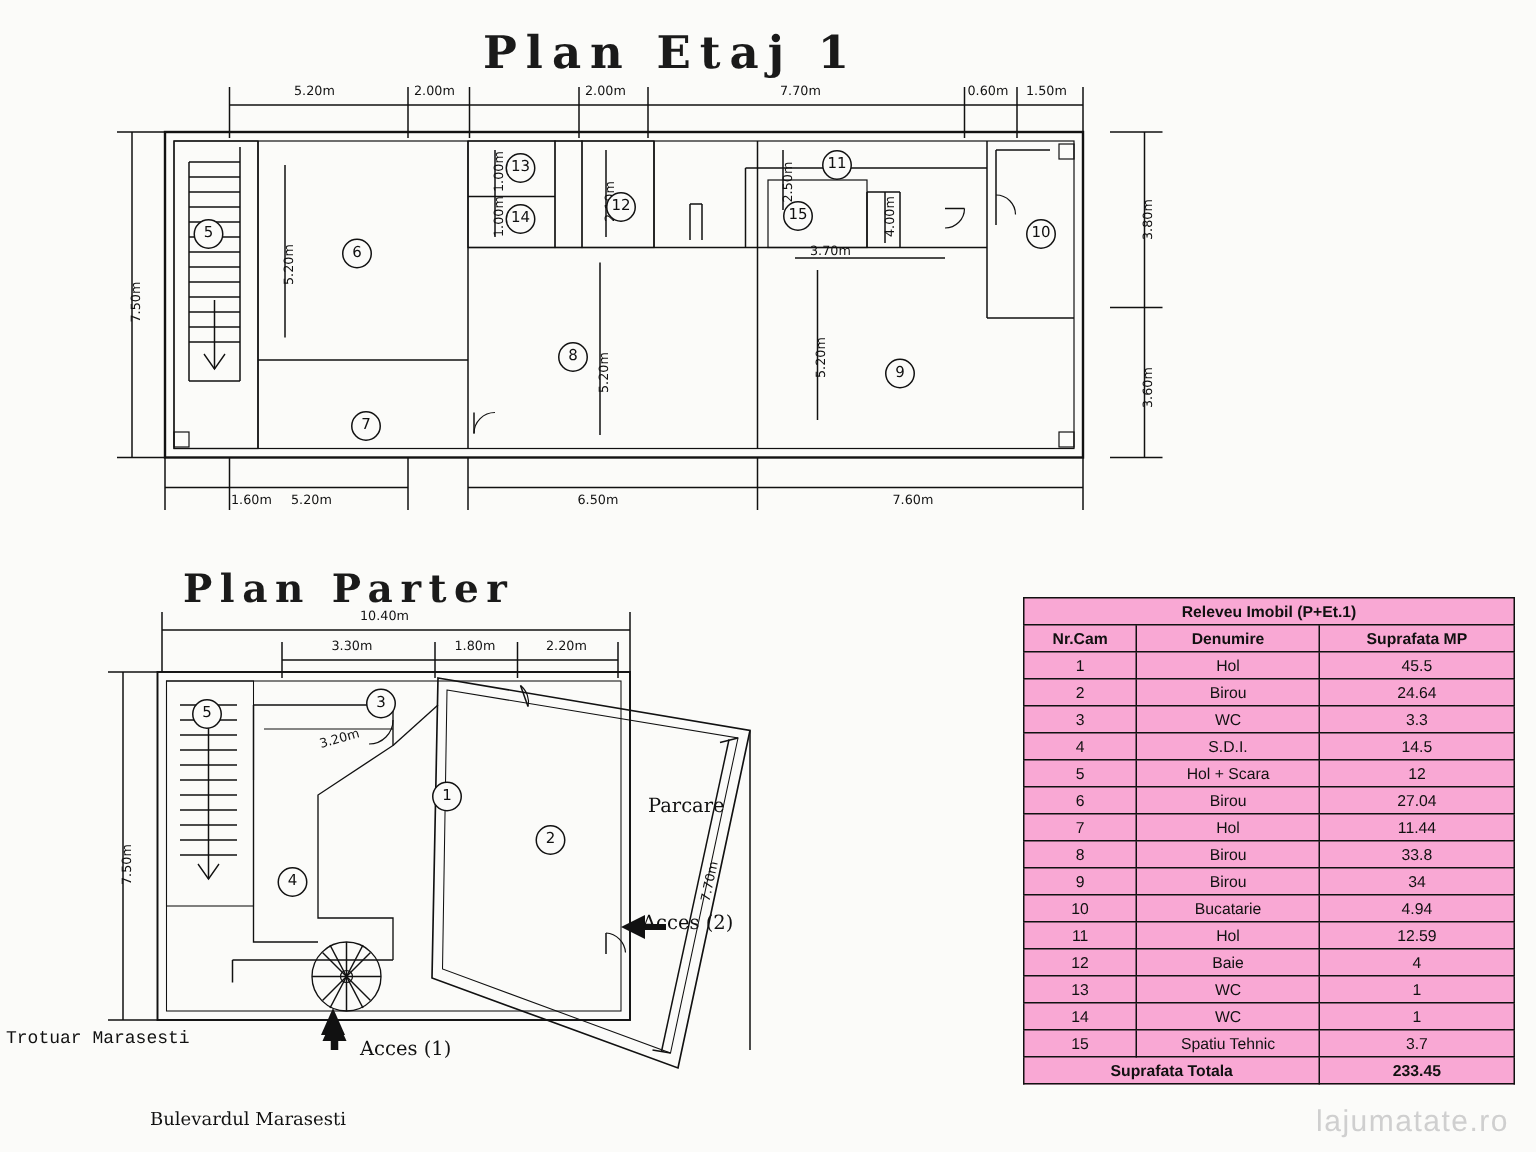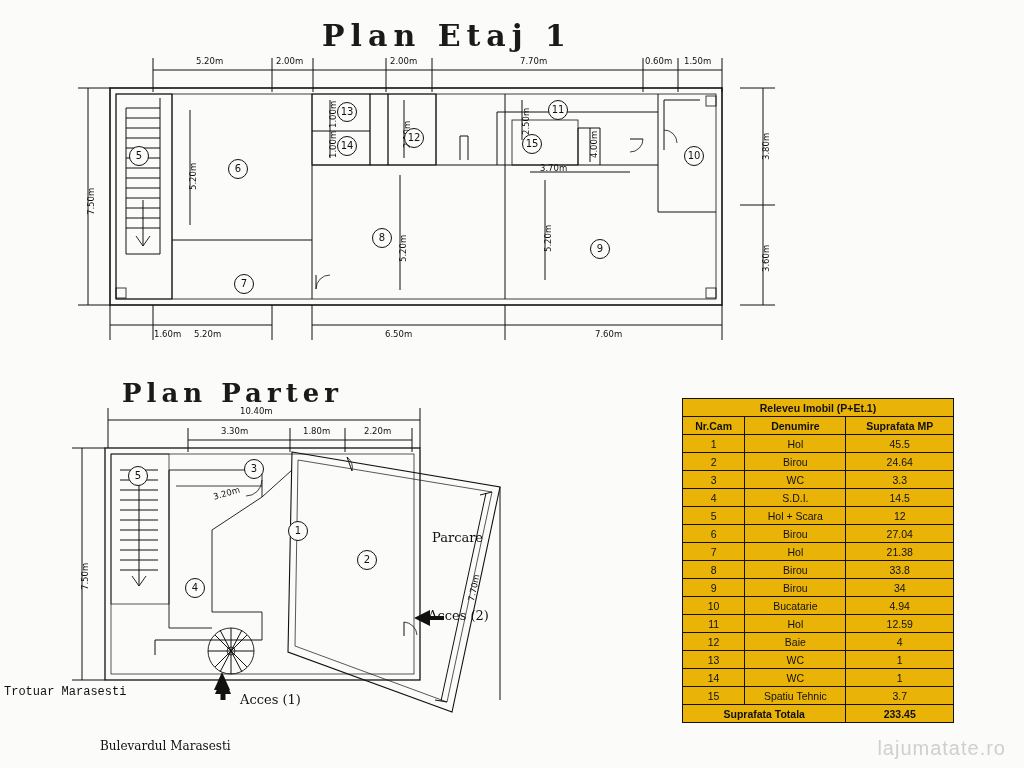--- a/index.html
+++ b/index.html
@@ -11,21 +11,21 @@
   .wm{position:absolute;left:150px;top:330px;width:600px;height:120px;pointer-events:none;}
   .wm-text{position:absolute;left:90px;top:18px;font-family:"Liberation Serif",serif;font-size:74px;letter-spacing:10px;color:#f2d7ad;font-weight:bold;}
   .wm-tri{position:absolute;left:0px;top:10px;width:0;height:0;border-left:44px solid transparent;border-right:44px solid transparent;border-bottom:78px solid #f2d7ad;}
   .wm-tri2{position:absolute;left:22px;top:48px;width:0;height:0;border-left:22px solid transparent;border-right:22px solid transparent;border-bottom:40px solid #fbfbf9;}
   .wm2{position:absolute;right:18px;bottom:8px;font-family:"Liberation Sans",sans-serif;font-size:20px;color:#cfcfcf;letter-spacing:1px;}
   svg{position:absolute;left:0;top:0;}
   .dim{position:absolute;font-family:"DejaVu Sans",sans-serif;font-size:8.5px;color:#111;white-space:nowrap;}
   .dimv{position:absolute;font-family:"DejaVu Sans",sans-serif;font-size:8.5px;color:#111;white-space:nowrap;transform-origin:0 0;transform:rotate(-90deg);}
   .rnum{position:absolute;width:18px;height:18px;border:1px solid #111;border-radius:50%;font-size:10px;line-height:18px;text-align:center;color:#111;background:#fbfbf9;font-family:"DejaVu Sans",sans-serif;}
   .txt{position:absolute;font-family:"DejaVu Sans",sans-serif;font-size:11px;color:#111;white-space:nowrap;}
-  table.reg{position:absolute;left:682px;top:398px;width:272px;border-collapse:collapse;background:#eab308;}
+  table.reg{position:absolute;left:682px;top:398px;width:328px;border-collapse:collapse;background:#f9a8d4;}
   table.reg td,table.reg th{border:1px solid #111;font-family:"Liberation Sans",sans-serif;font-size:10.5px;color:#111;text-align:center;padding:1px 2px;height:15px;}
   table.reg th{font-weight:bold;}
   .ttl-row td{font-weight:bold;}
 </style>
 </head>
 <body>
 
 <div class="page">
 
   <div class="wm2">lajumatate.ro</div>
@@ -312,21 +312,21 @@
           <td>12</td>
         </tr>
       <tr>
           <td>6</td>
           <td>Birou</td>
           <td>27.04</td>
         </tr>
       <tr>
           <td>7</td>
           <td>Hol</td>
-          <td>21.38</td>
+          <td>11.44</td>
         </tr>
       <tr>
           <td>8</td>
           <td>Birou</td>
           <td>33.8</td>
         </tr>
       <tr>
           <td>9</td>
           <td>Birou</td>
           <td>34</td>

